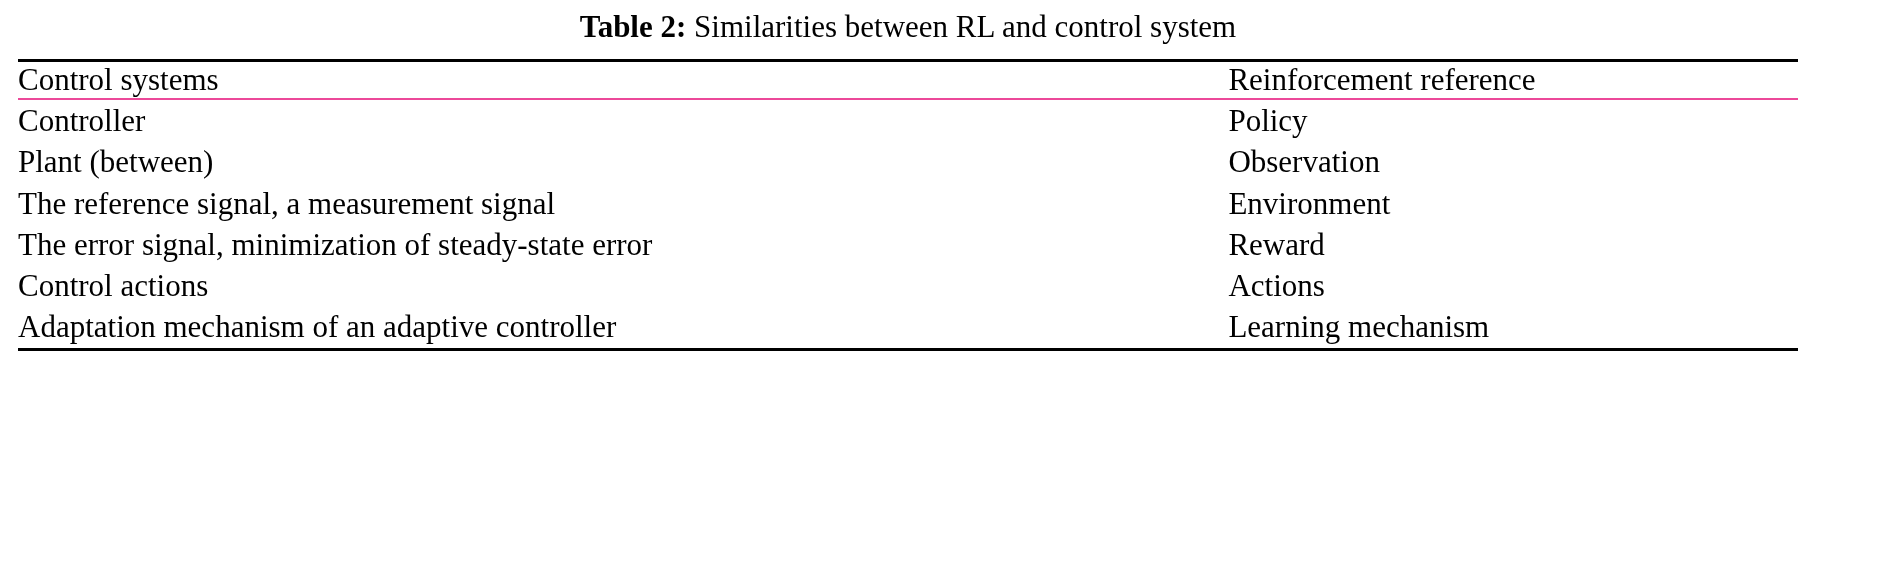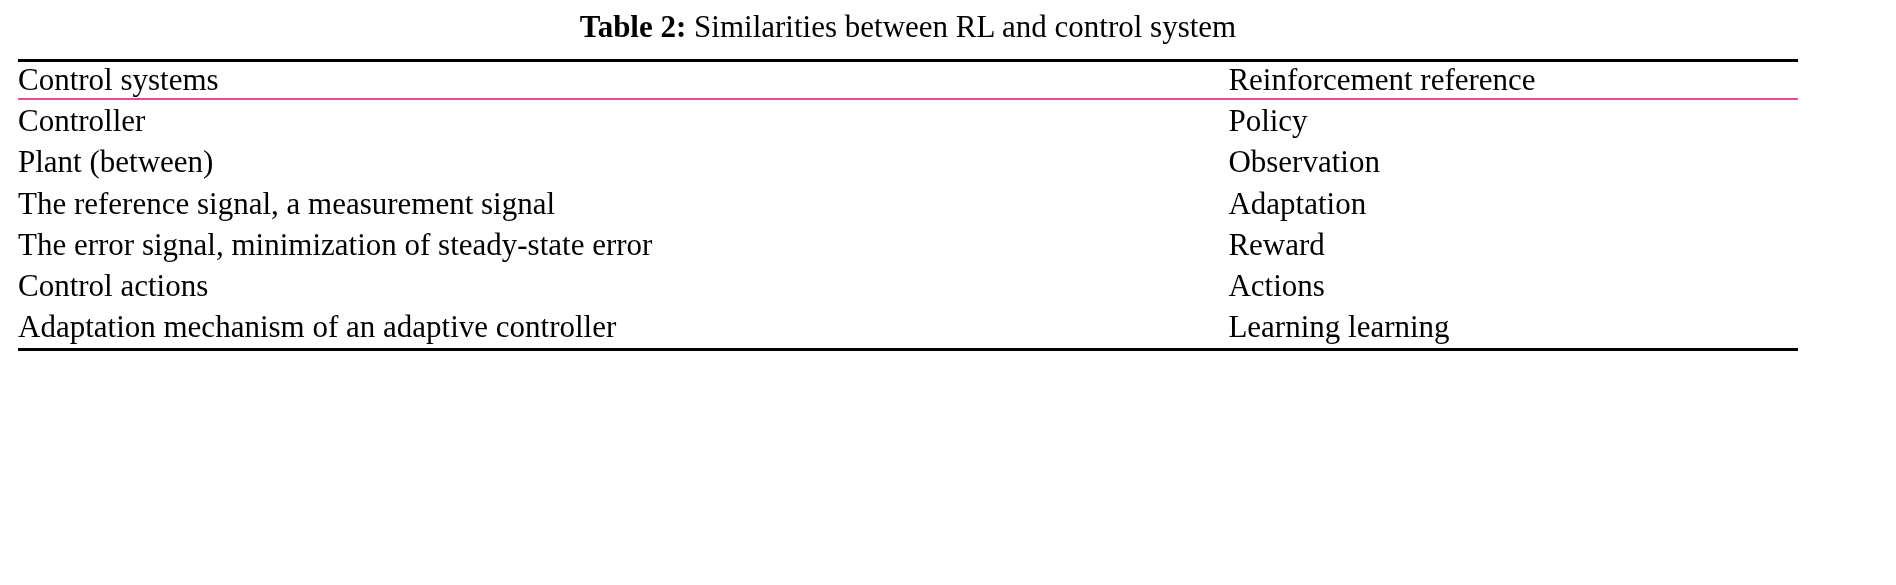--- a/index.html
+++ b/index.html
@@ -94,33 +94,33 @@
         <td class="col-right">Policy</td>
       </tr>
 
       <tr class="body-row">
         <td class="col-left wrap-cell">Plant (between)</td>
         <td class="col-right">Observation</td>
       </tr>
 
       <tr class="body-row">
         <td class="col-left wrap-cell">The reference signal, a measurement signal</td>
-        <td class="col-right">Adaptation</td>
+        <td class="col-right">Environment</td>
       </tr>
 
       <tr class="body-row">
         <td class="col-left wrap-cell">The error signal, minimization of steady-state error</td>
         <td class="col-right">Reward</td>
       </tr>
 
       <tr class="body-row">
         <td class="col-left wrap-cell">Control actions</td>
         <td class="col-right">Actions</td>
       </tr>
 
       <tr class="rule-bot body-row">
         <td class="col-left wrap-cell">Adaptation mechanism of an adaptive controller</td>
-        <td class="col-right">Learning learning</td>
+        <td class="col-right">Learning mechanism</td>
       </tr>
     </tbody>
   </table>
 
 </div>
 
 </body></html>

